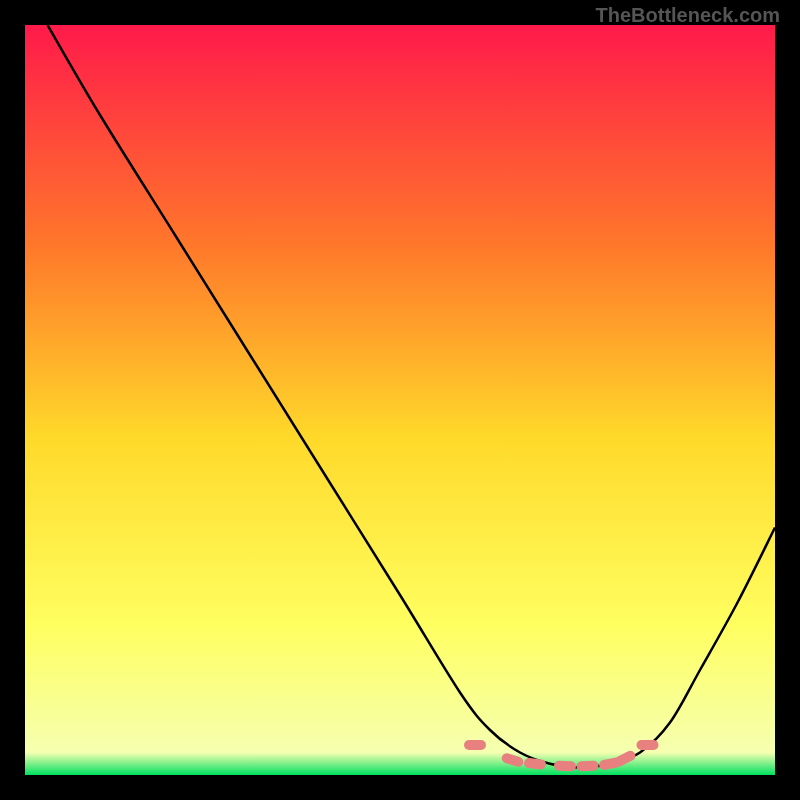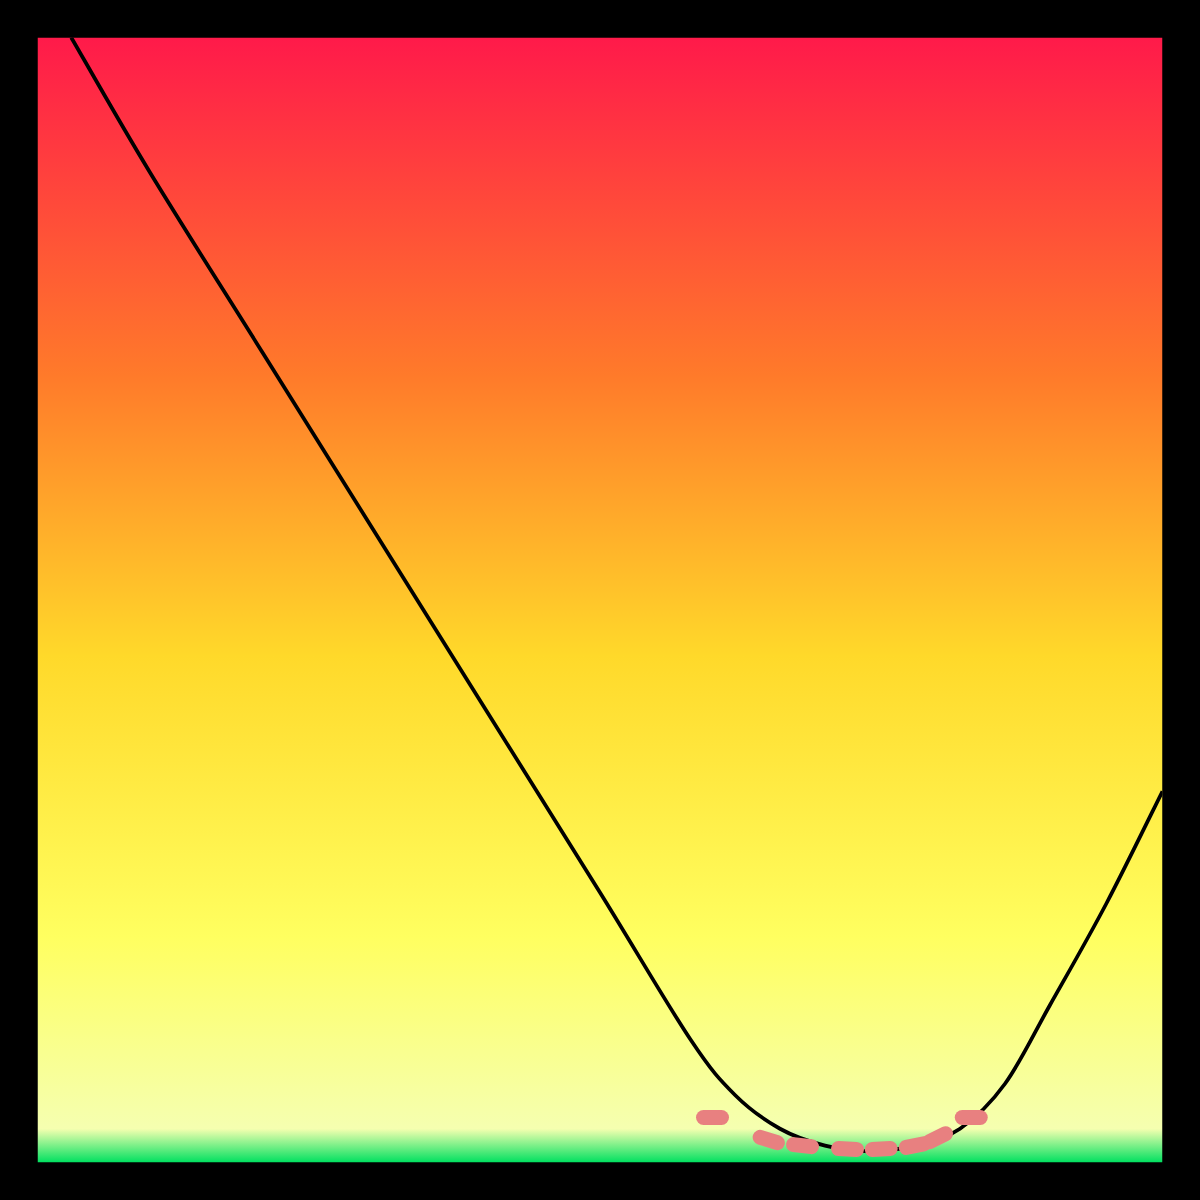--- a/index.html
+++ b/index.html
@@ -34,20 +34,21 @@
     height: 750px;
   }
   svg {
     display: block;
   }
 </style>
 </head>
 <body>
 
 <div class="container">
+  <div class="watermark">TheBottleneck.com</div>
   <div class="plot-area">
     <svg width="750" height="750" viewBox="0 0 750 750">
       <defs>
         <linearGradient id="bg-grad" x1="0" y1="0" x2="0" y2="1">
           <stop id="g-stop-0" offset="0%" stop-color="#ff1a4a"></stop>
           <stop id="g-stop-1" offset="30%" stop-color="#ff7a2a"></stop>
           <stop id="g-stop-2" offset="55%" stop-color="#ffd92a"></stop>
           <stop id="g-stop-3" offset="80%" stop-color="#ffff60"></stop>
           <stop id="g-stop-4" offset="97%" stop-color="#f5ffb0"></stop>
           <stop id="g-stop-5" offset="100%" stop-color="#00e060"></stop>

